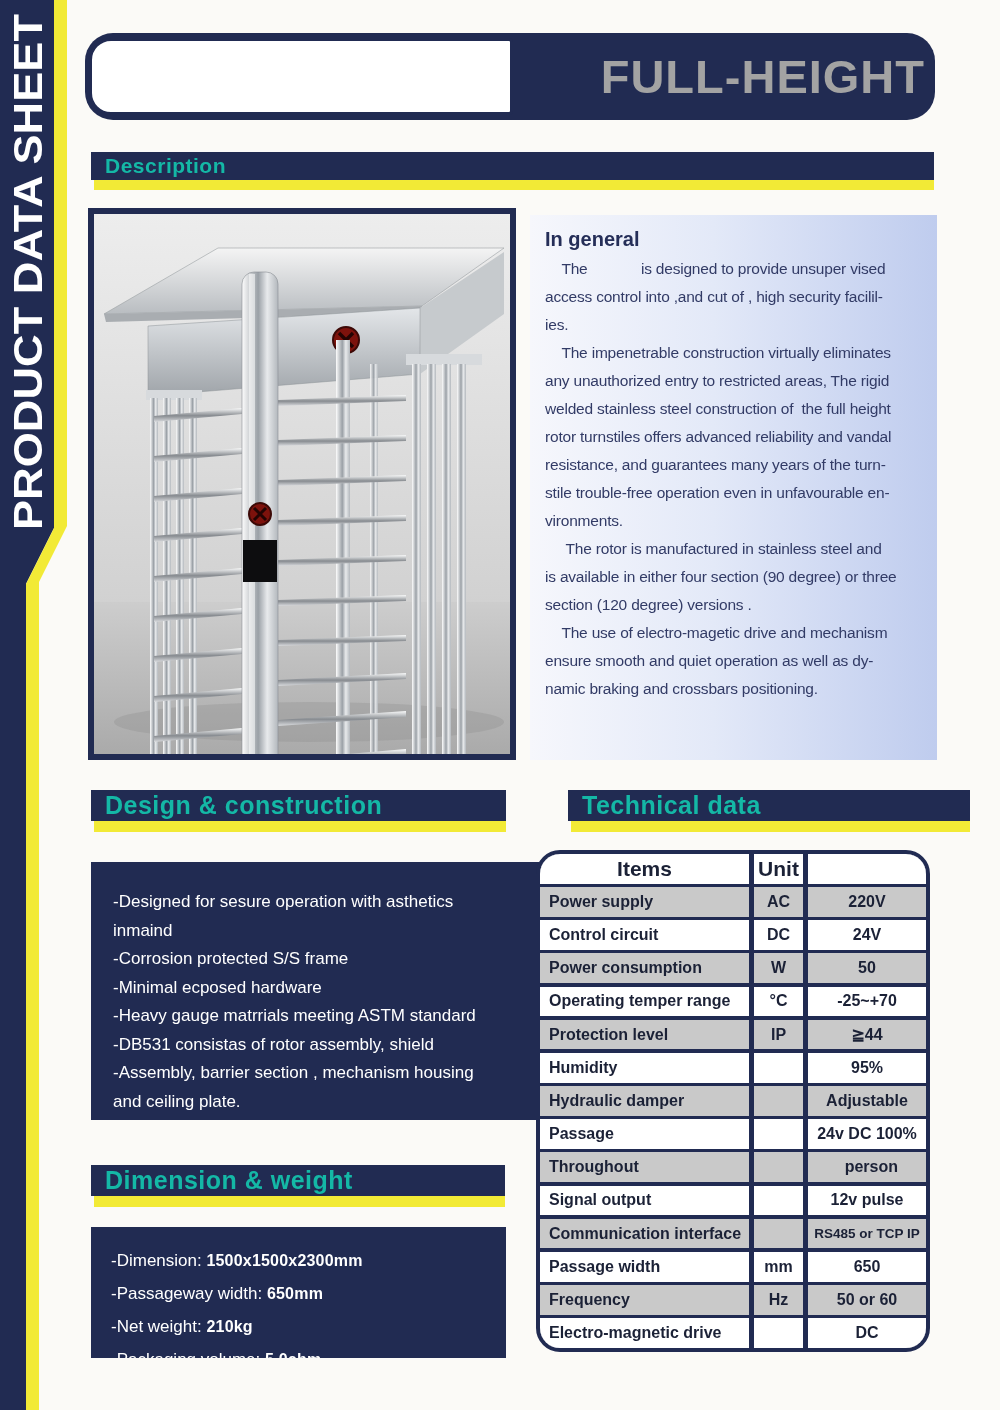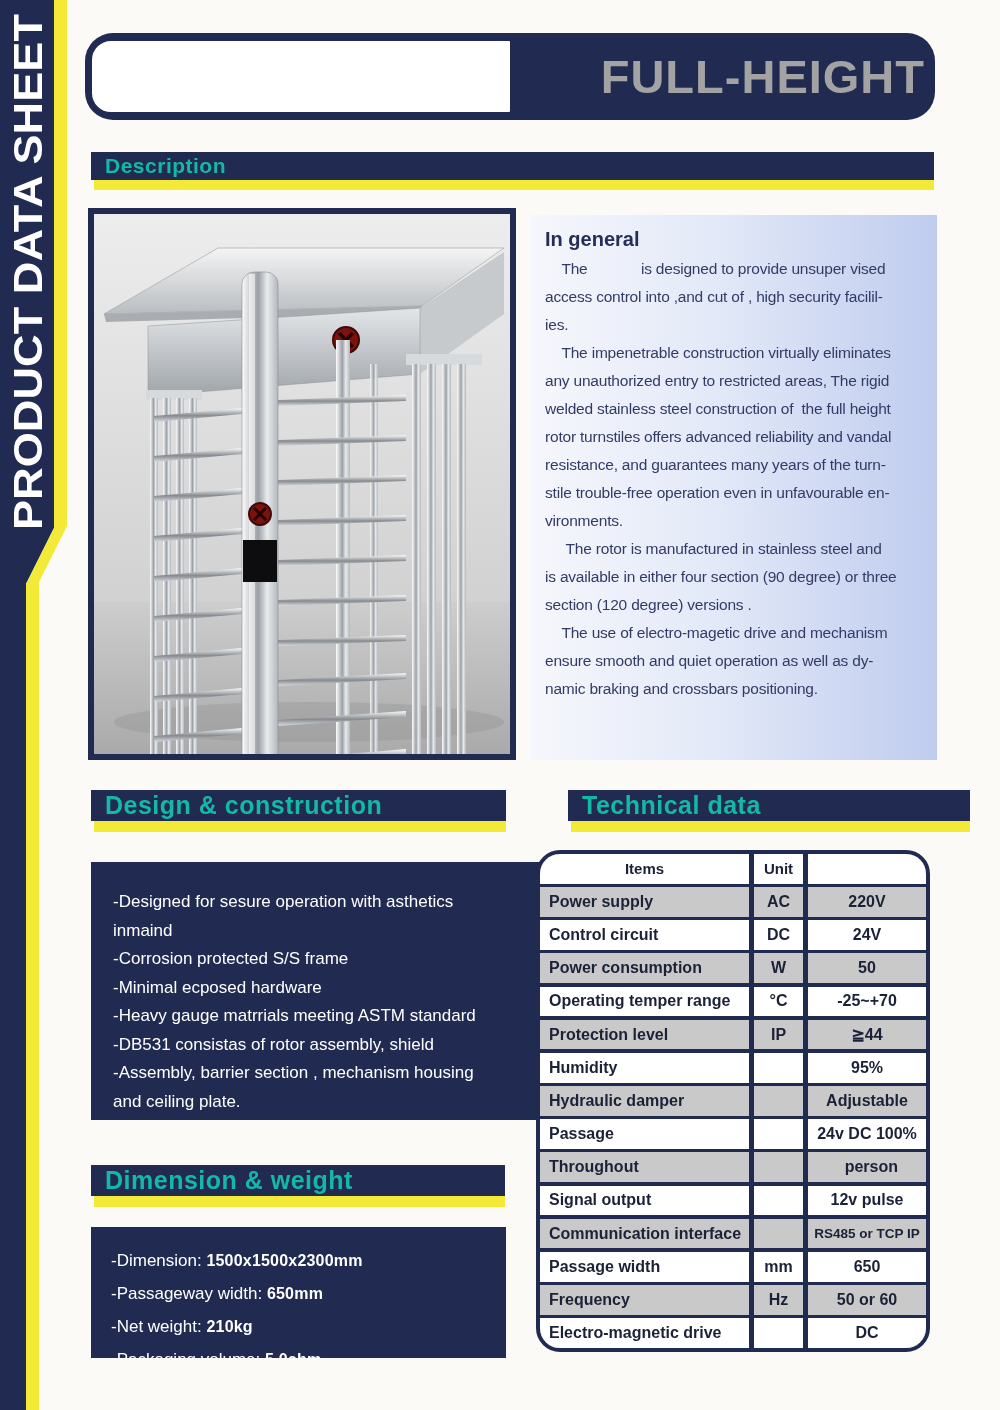--- a/index.html
+++ b/index.html
@@ -75,21 +75,21 @@
     display:grid; width:100%; height:100%;
     grid-template-columns:209px 49px 1fr;
     grid-auto-rows:1fr; gap:3.5px 5px; background:#212b52;
   }
   .cell {
     background:#ffffff; display:flex; align-items:center;
     font-weight:bold; font-size:16px; color:#1b2136;
   }
   .cell.shaded { background:#c9c9c9; }
   .cell.lbl { padding-left:9px; }
-  .cell.hdr { justify-content:center; font-size:15px; }
+  .cell.hdr { justify-content:center; font-size:21px; }
   .cell.unit { justify-content:center; }
   .cell.val { justify-content:center; }
   .cell.val.right { justify-content:flex-end; padding-right:28px; }
   .cell.val.small { font-size:13.5px; }
 </style>
 </head>
 <body>
 
 <div class="page">
 

